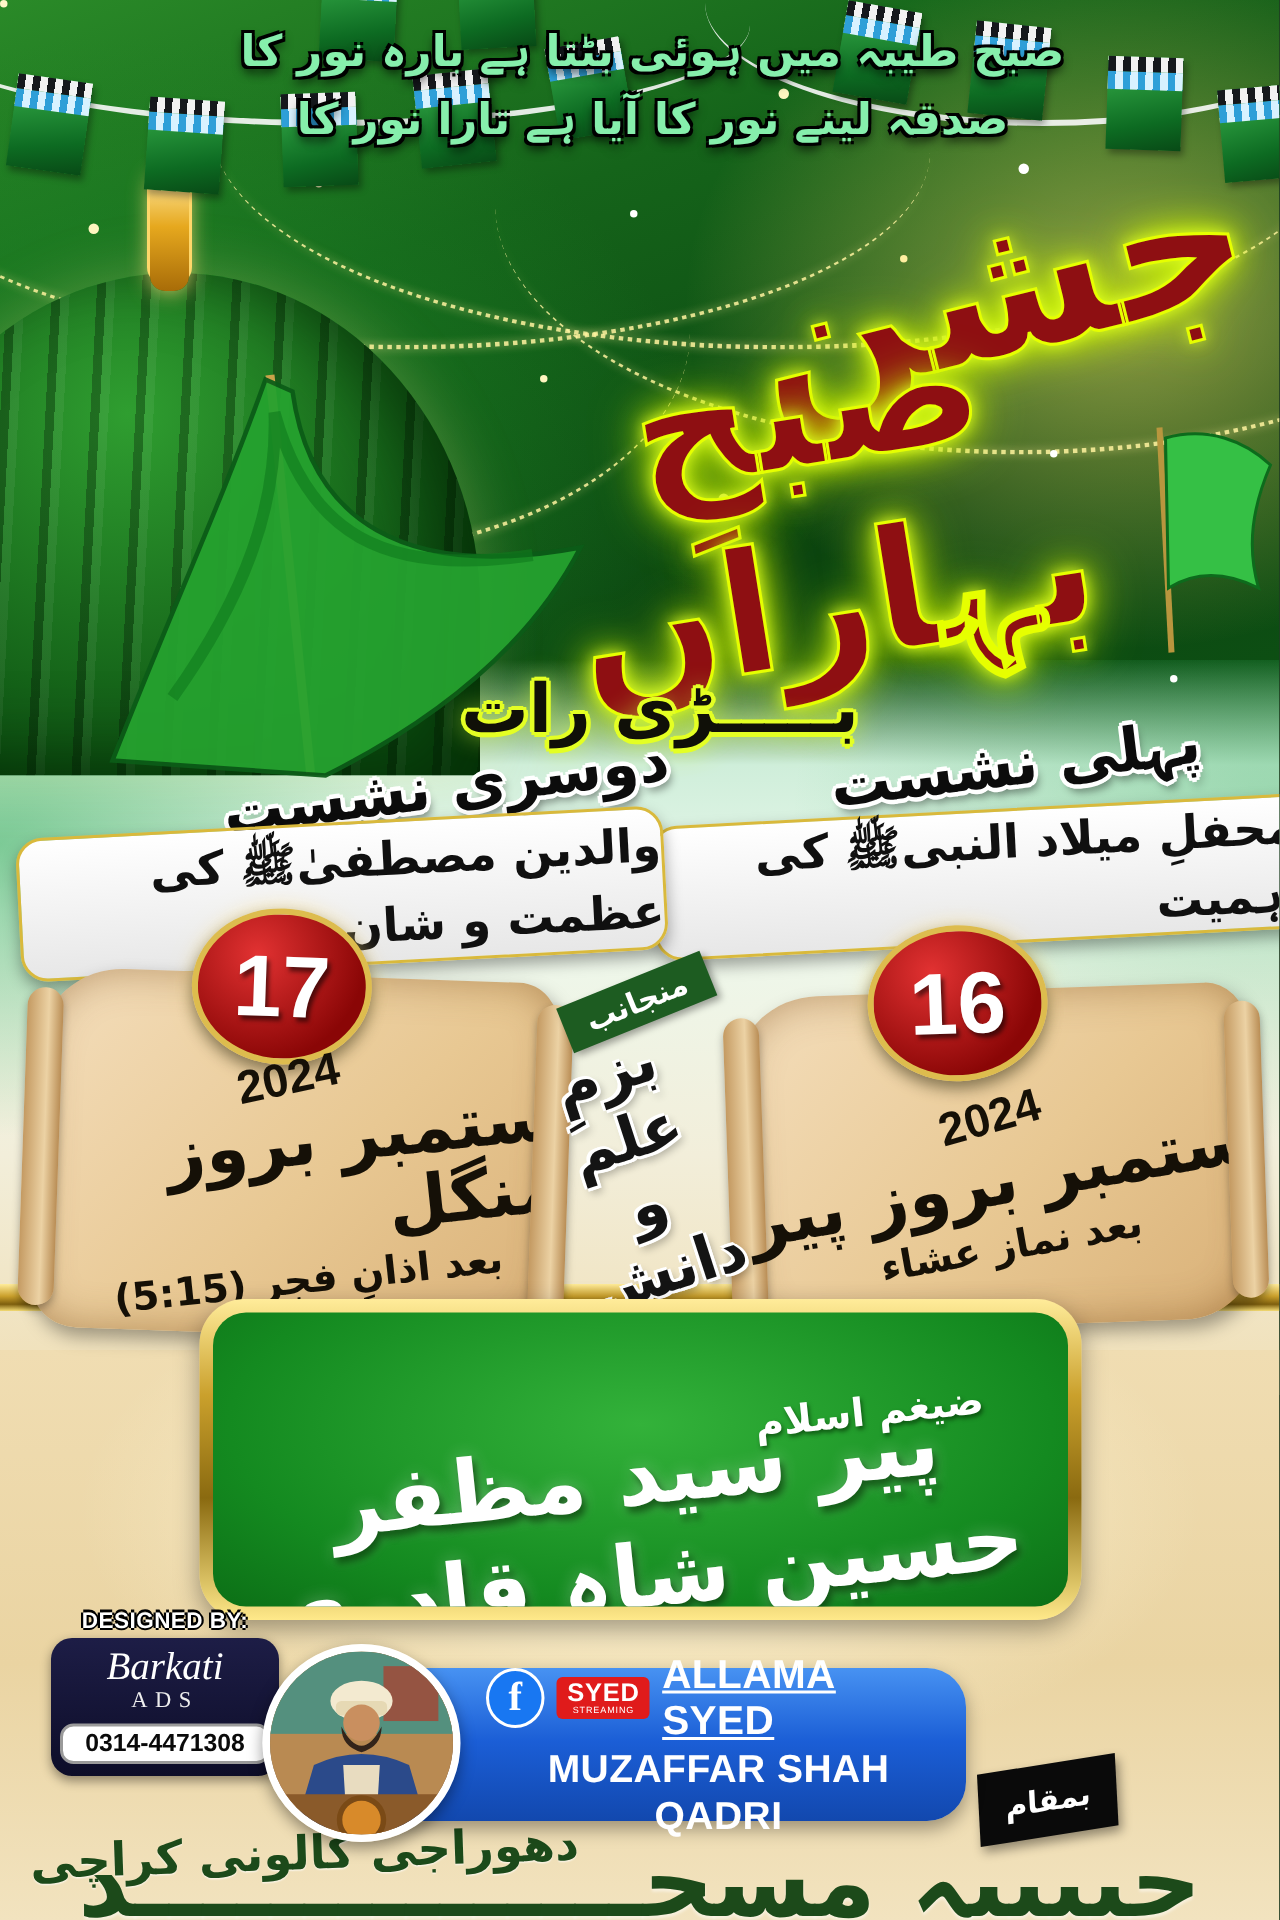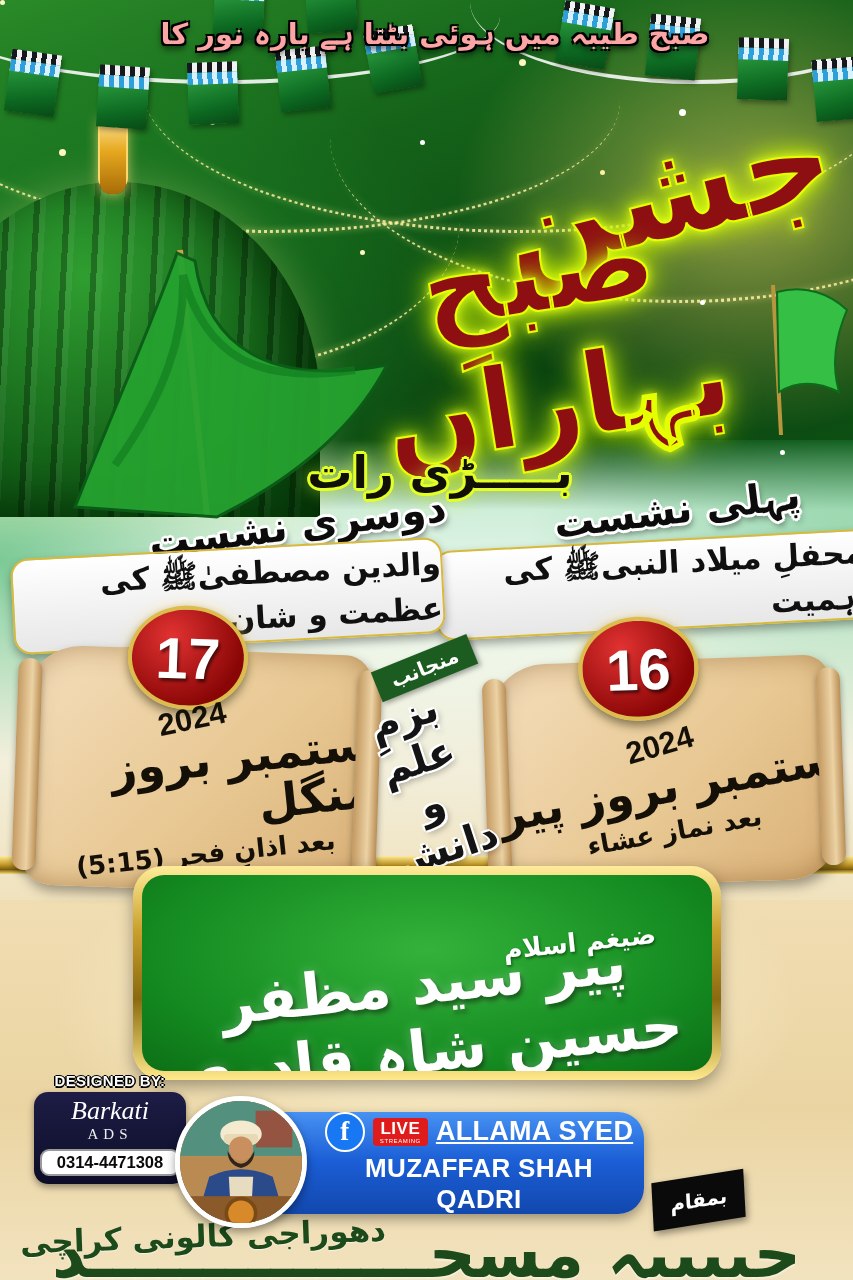--- a/index.html
+++ b/index.html
@@ -49,21 +49,21 @@
     border-radius:210px 210px 0 0/230px 230px 0 0;
     background:
       repeating-linear-gradient(93deg, rgba(0,0,0,.28) 0 6px, rgba(255,255,255,.06) 6px 12px, transparent 12px 30px),
       radial-gradient(circle at 42% 28%, #2f9e30, #0b4d10 78%);
     box-shadow:inset -28px -10px 50px rgba(0,30,0,.6), 0 0 40px rgba(255,240,150,.25);}
   .finial{left:100px;top:116px;width:26px;height:78px;border-radius:10px;
     background:linear-gradient(180deg,#ffe9a0,#e6a81e 45%,#a86c08);
     box-shadow:0 -6px 0 2px #ffd76a, 0 0 14px rgba(255,220,120,.9);}
 
   
-  .poem{left:150px;top:12px;width:570px;text-align:center;color:#fca5a5;font-weight:bold;
+  .poem{left:150px;top:12px;width:570px;text-align:center;color:#86efac;font-weight:bold;
     font-size:29px;line-height:1.55;
     text-shadow:-2px -2px 0 #000,2px -2px 0 #000,-2px 2px 0 #000,2px 2px 0 #000,0 4px 7px rgba(0,0,0,.85);}
 
   
   .title-word1{right:18px;top:118px;font-size:128px;font-weight:bold;color:#8e0f12;
     transform:rotate(-14deg);
     -webkit-text-stroke:2px #e6ff00;
     text-shadow:0 0 10px #e0ff2a,0 0 22px #ccf500,0 0 34px #bfe800;}
   .title-word2{left:255px;top:206px;width:585px;text-align:center;font-size:112px;font-weight:bold;
     color:#8e0f12;transform:rotate(-9deg);
@@ -215,20 +215,21 @@
   <div class="abs flag" style="left:368px;top:28px;transform:rotate(-10deg);"></div>
   <div class="abs flag" style="left:560px;top:4px;transform:rotate(10deg);"></div>
   <div class="abs flag" style="left:648px;top:16px;transform:rotate(6deg);"></div>
   <div class="abs flag" style="left:738px;top:38px;transform:rotate(2deg);"></div>
   <div class="abs flag" style="left:814px;top:58px;transform:rotate(-5deg);"></div>
   <div class="abs flag" style="left:214px;top:-22px;transform:rotate(3deg);"></div>
   <div class="abs flag" style="left:306px;top:-30px;transform:rotate(-3deg);"></div>
 
   <div class="abs poem ur" style="z-index:4;">
     <div>صبح طیبہ میں ہوئی بٹتا ہے بارہ نور کا</div>
+    <div>صدقہ لینے نور کا آیا ہے تارا نور کا</div>
   </div>
 
   <div class="abs title-word1 ur" style="z-index:3;">جشن</div>
   <div class="abs title-word2 ur" style="z-index:3;">صبحِ بہاراں</div>
   <div class="abs subtitle ur" style="z-index:3;">بـــــڑی رات</div>
 
   <div class="abs session-label ur sess1-label" style="z-index:3;">پہلی نشست</div>
   <div class="abs session-box ur sess1-box" style="z-index:3;">
     <span>محفلِ میلاد النبیﷺ کی اہمیت</span>
   </div>
@@ -298,21 +299,21 @@
       <path d="M39,41 Q50,62 61,41 Q61,52 50,55 Q39,52 39,41 Z" fill="#33241a"></path>
       <rect x="8" y="78" width="84" height="22" fill="#8a5a2a"></rect>
       <circle cx="50" cy="92" r="12" fill="#d88a2a" stroke="#7a4a16" stroke-width="3"></circle>
     </svg>
   </div>
 
   <div class="abs live-bar">
     <div class="live-row">
       <div class="fb-circle">f</div>
       <div class="live-badge">
-        <div class="lv">LIVE</div>
+        <div class="lv">SYED</div>
         <div class="st">STREAMING</div>
       </div>
       <div class="live-name1">ALLAMA SYED</div>
     </div>
     <div class="live-name2">MUZAFFAR SHAH QADRI</div>
   </div>
 
   <div class="abs venue-tag ur">بمقام</div>
   <div class="abs venue-masjid ur">حبیبیہ مسجـــــــــــــــد</div>
   <div class="abs venue-address ur">دھوراجی کالونی کراچی</div>

